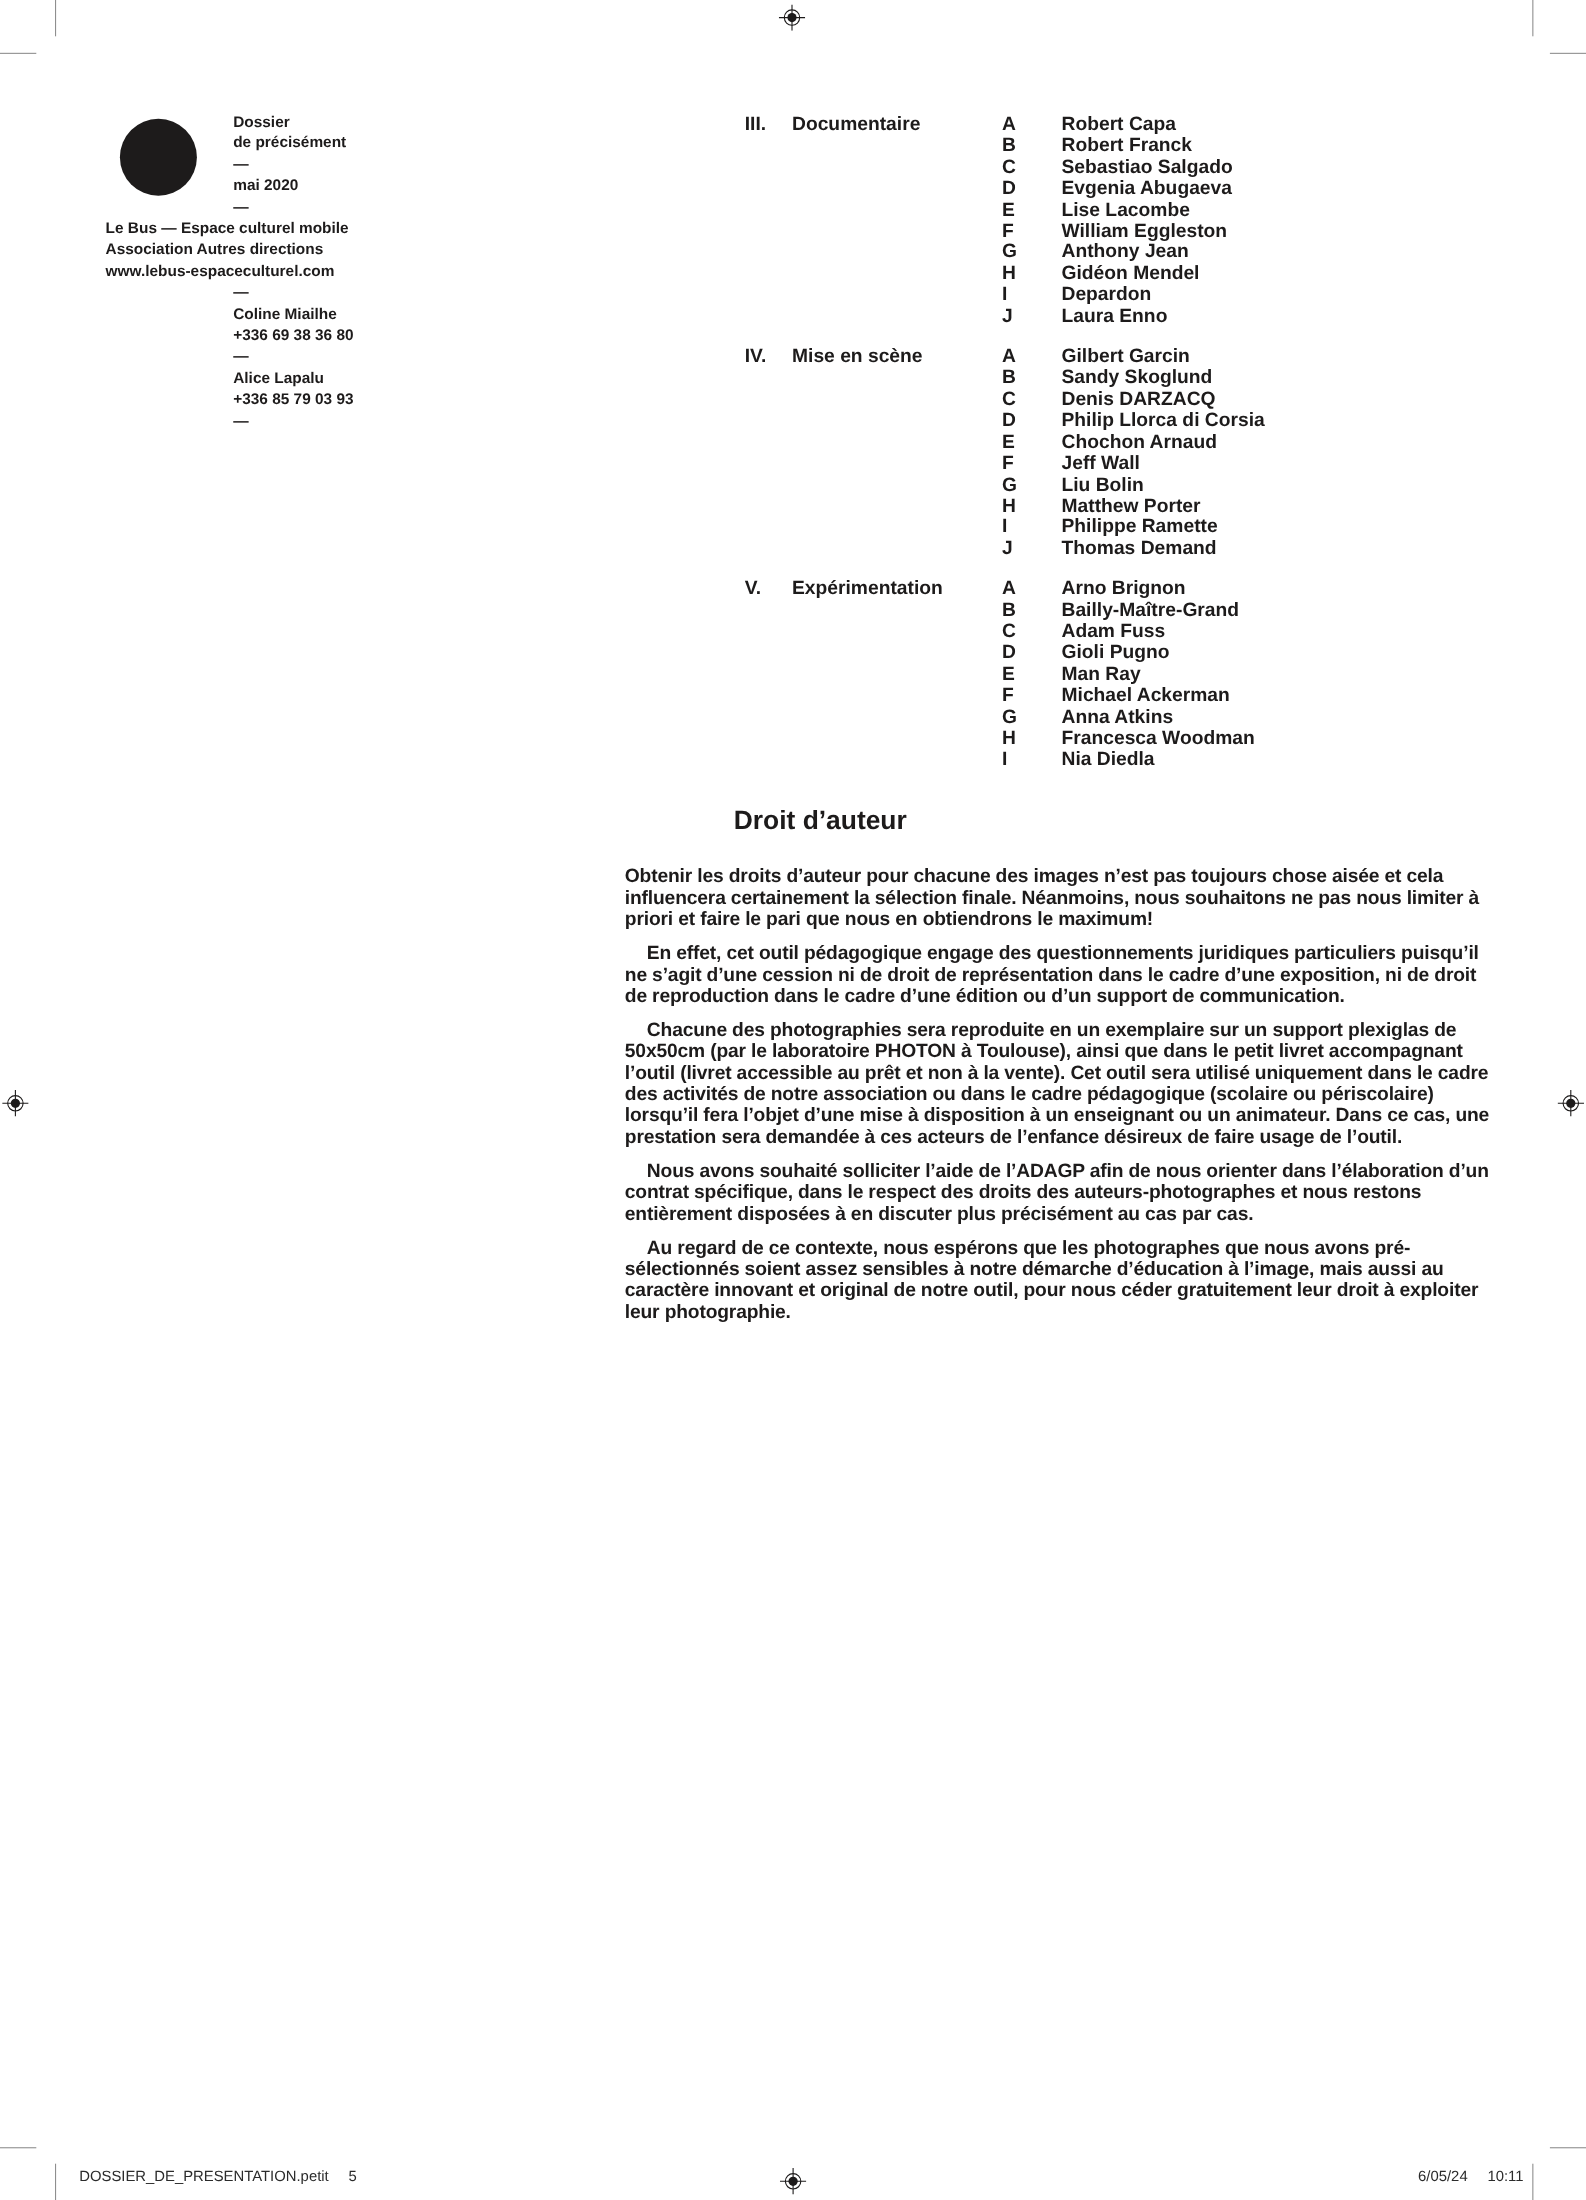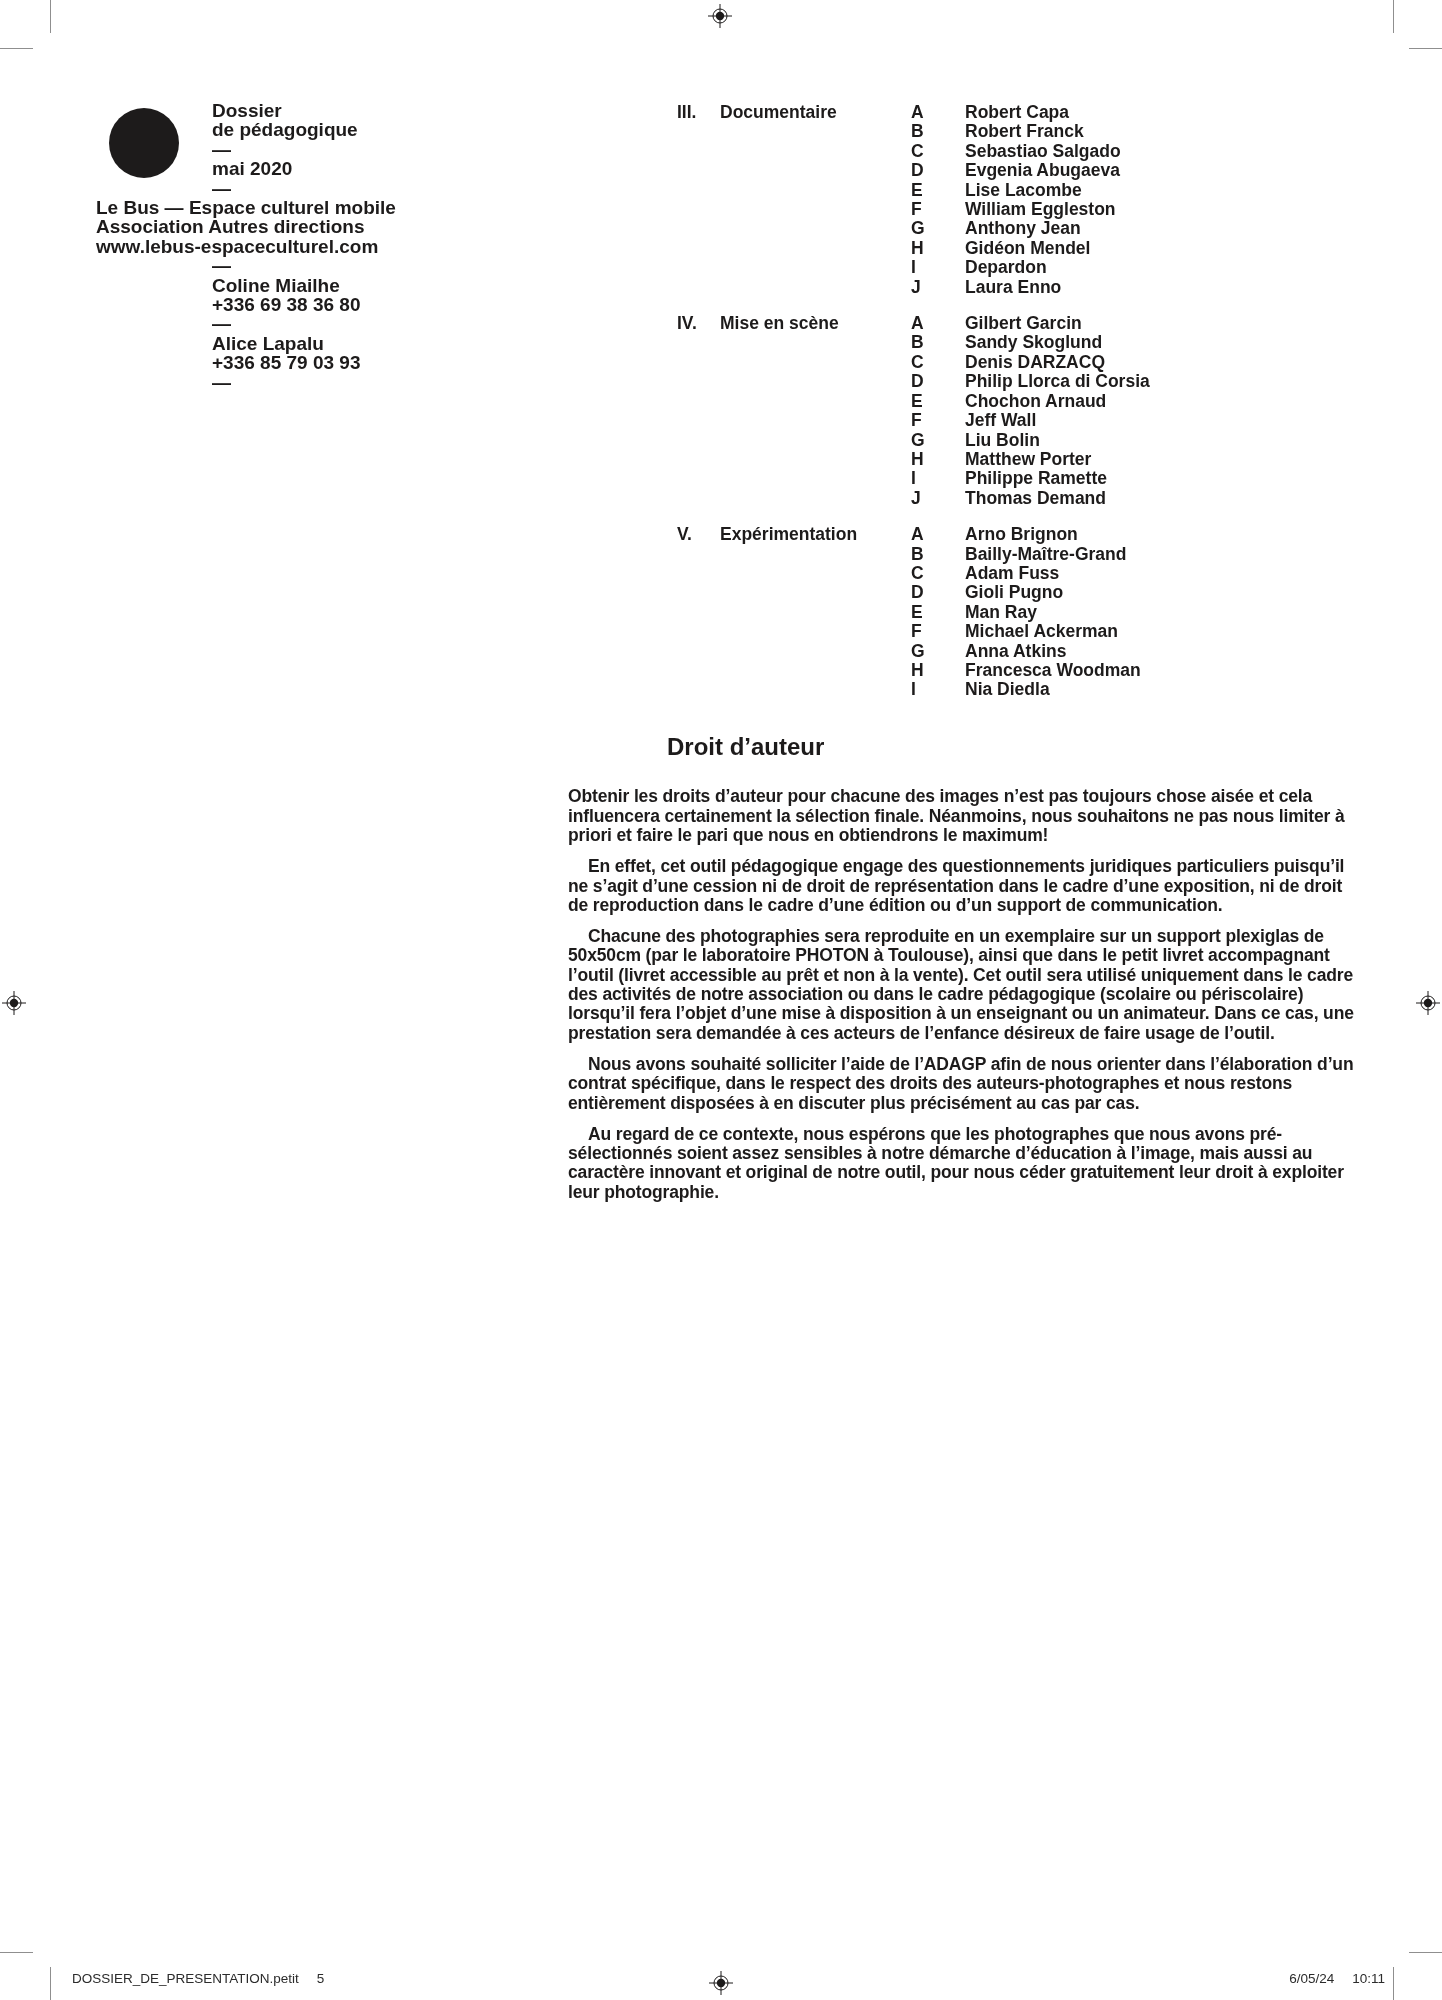--- a/index.html
+++ b/index.html
@@ -9,21 +9,21 @@
   }
   
   .crop{position:absolute;background:#8f8f8f;}
   .crop.h{height:1px;width:33px;}
   .crop.v{width:1px;height:33px;}
   .regmark{position:absolute;width:24px;height:24px;}
   
   #brand-circle{position:absolute;left:109px;top:108px;width:70px;height:70px;
     border-radius:50%;background:#1d1b1b;}
   #masthead{position:absolute;left:96px;top:101px;width:420px;}
-  .m-line{font-weight:700;font-size:19px;line-height:19.4px;white-space:nowrap;}
+  .m-line{font-weight:700;font-size:14px;line-height:19.4px;white-space:nowrap;}
   .m-indent{padding-left:116px;}
   
   #sections{position:absolute;left:677px;top:103px;width:700px;}
   .section{display:grid;grid-template-columns:43px 191px 54px auto;margin-bottom:17px;}
   .section div{font-weight:700;font-size:17.5px;line-height:19.4px;white-space:nowrap;}
   
   #article{position:absolute;left:556px;top:737px;width:810px;}
   #article h2{margin:0 0 31px 0;padding-left:111px;font-size:24px;
     line-height:19.4px;font-weight:700;}
   #article p{margin:12px;font-weight:700;font-size:17.5px;line-height:19.3px;
@@ -69,21 +69,21 @@
 <svg class="regmark" style="left:1416px;top:991px;" viewBox="0 0 24 24">
     <line x1="12" y1="0" x2="12" y2="24" stroke="#1d1b1b" stroke-width="1"></line>
     <line x1="0" y1="12" x2="24" y2="12" stroke="#1d1b1b" stroke-width="1"></line>
     <circle cx="12" cy="12" r="7" fill="none" stroke="#1d1b1b" stroke-width="1"></circle>
     <circle cx="12" cy="12" r="4.2" fill="#1d1b1b"></circle>
   </svg>
 
 <div id="brand-circle"></div>
 <div id="masthead">
   <div class="m-line m-indent">Dossier</div>
-  <div class="m-line m-indent">de pédagogique</div>
+  <div class="m-line m-indent">de précisément</div>
   <div class="m-line m-indent">—</div>
   <div class="m-line m-indent">mai 2020</div>
   <div class="m-line m-indent">—</div>
   <div class="m-line">Le Bus — Espace culturel mobile</div>
   <div class="m-line">Association Autres directions</div>
   <div class="m-line">www.lebus-espaceculturel.com</div>
   <div>
       <div class="m-line m-indent">—</div>
       <div class="m-line m-indent">Coline Miailhe</div>
       <div class="m-line m-indent">+336 69 38 36 80</div>

